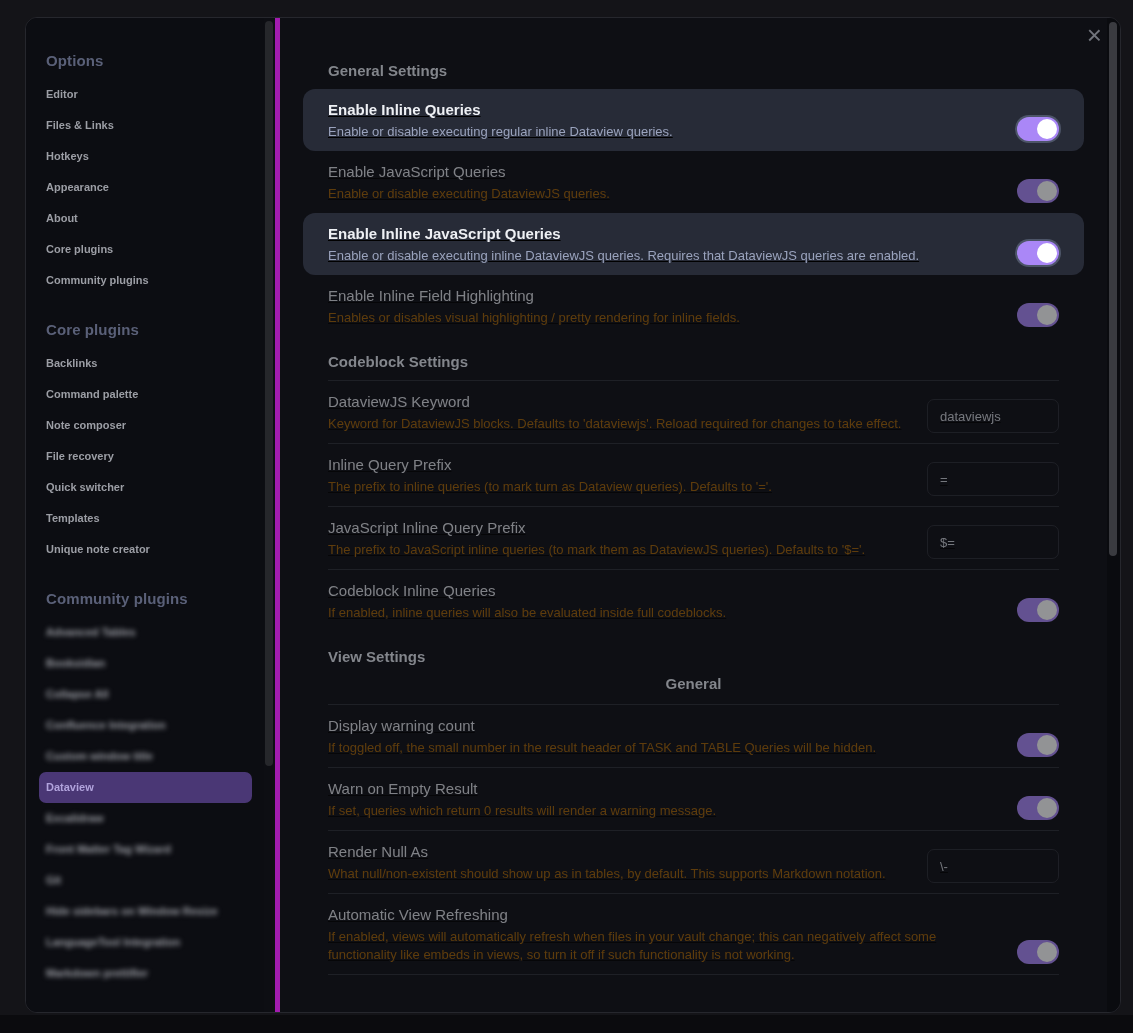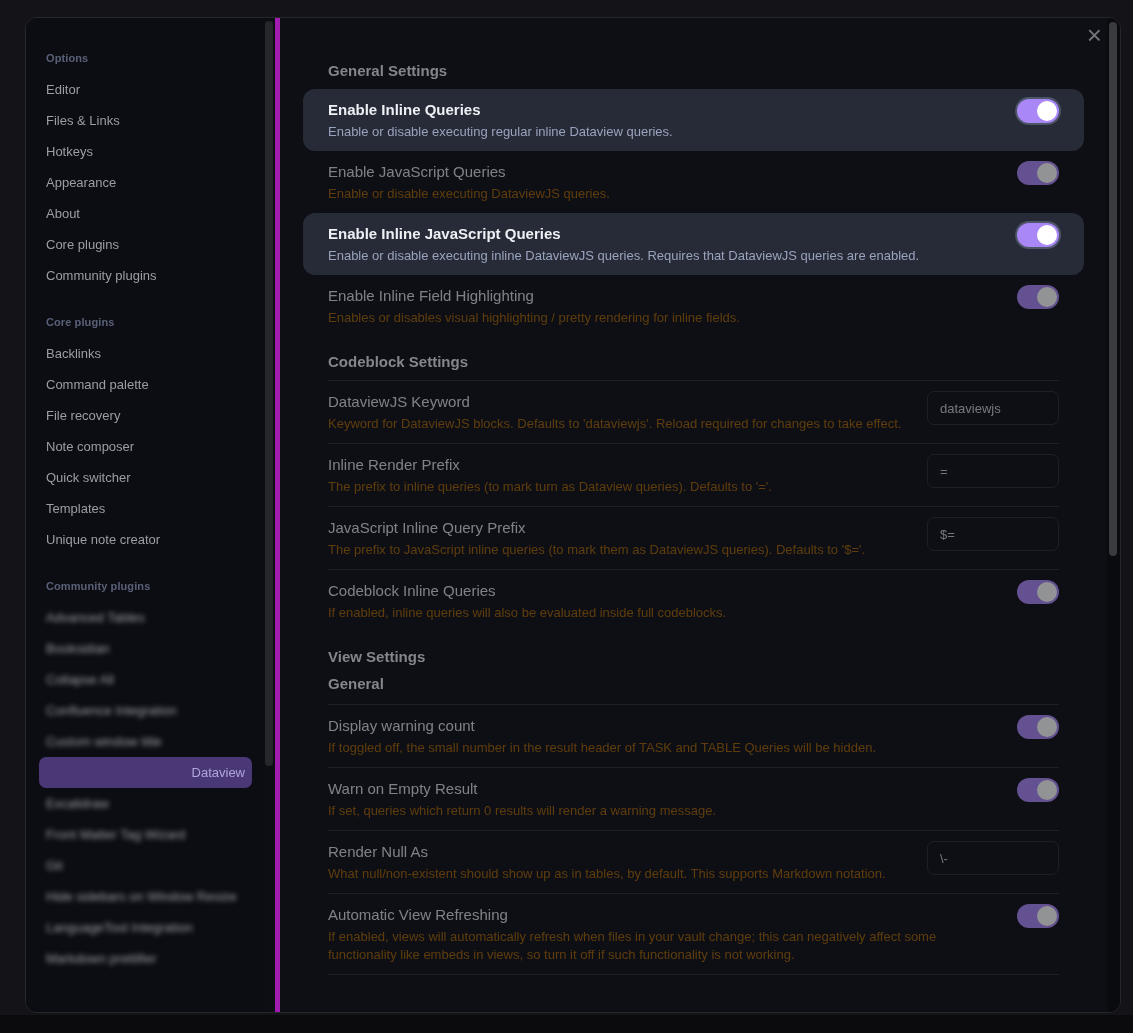--- a/index.html
+++ b/index.html
@@ -22,49 +22,50 @@
     display:flex;
     overflow:hidden;
   }
   
   .sidebar {
     width:238px; background:#0c0d12; padding:34px 12px 0 13px;
     overflow:hidden; flex:none;
   }
   .side-section + .side-section { margin-top:25px; }
   .side-header {
-    font-size:11px; font-weight:700; color:#5a6078;
+    font-size:15px; font-weight:700; color:#5a6078;
     padding:0 7px; margin-bottom:10px; letter-spacing:.1px;
   }
   .side-item {
-    font-size:13px; color:#9c9ea5; line-height:21px;
-    padding:5px 7px; border-radius:7px; cursor:pointer;
-  }
-  .side-item.selected { background:#4a3775; color:#b2a4dd;text-align:right; }
+    font-size:11px; color:#9c9ea5; line-height:21px;
+    padding:5px 7px; border-radius:7px; cursor:pointer;font-weight:bold;
+  }
+  .side-item.selected { background:#4a3775; color:#b2a4dd; }
   .side-item.blurred { filter:blur(2.8px); }
   
   .side-rail { width:11px; position:relative; flex:none; }
   .side-rail .thumb {
     position:absolute; top:3px; left:1px; width:8px; height:745px;
     background:#26272b; border-radius:4px;
   }
   
   .content {
     flex:1; background:#0e0f14; border-left:5px solid #a21caf;
     padding:44px 36px 0 23px; overflow:hidden; position:relative;
   }
   .heading {
     font-size:15px; font-weight:700; color:#83868c;
     padding:0 25px; margin-bottom:10px;
   }
   .heading.mt { margin-top:16px; }
-  .heading.sub { margin-top:4px; margin-bottom:12px; }
+  .heading.sub { margin-top:4px; margin-bottom:12px;text-align:center; }
   .row {
-    display:flex; justify-content:space-between; align-items:flex-start;
+    display:flex; justify-content:space-between; align-items:flex-end;
     padding:10px 25px;
+    text-decoration:underline;
   }
   .row .info { flex:1; padding-right:24px; }
   .row .title { font-size:15px; font-weight:500; color:#dcdee3; line-height:21px; }
   .row .desc  { font-size:13px; color:#a16207; line-height:18px; margin-top:3px; }
   .row.spotlight { background:#272b37; border-radius:12px; }
   .row.spotlight .title { color:#eef0f4; font-weight:600; }
   .row.spotlight .desc  { color:#9aa3bd; }
   .row.faded { opacity:.55; }
   .hr { height:1px; background:#1e2026; margin:0 25px; }
   
@@ -114,22 +115,22 @@
       <div class="side-item">Appearance</div>
       <div class="side-item">About</div>
       <div class="side-item">Core plugins</div>
       <div class="side-item">Community plugins</div>
     </div>
 
     <div class="side-section">
       <div class="side-header">Core plugins</div>
       <div class="side-item">Backlinks</div>
       <div class="side-item">Command palette</div>
+      <div class="side-item">Note composer</div>
       <div class="side-item">File recovery</div>
-      <div class="side-item">Note composer</div>
       <div class="side-item">Quick switcher</div>
       <div class="side-item">Templates</div>
       <div class="side-item">Unique note creator</div>
     </div>
 
     <div class="side-section">
       <div class="side-header">Community plugins</div>
       <div class="side-item blurred">Advanced Tables</div>
       <div class="side-item blurred">Booksidian</div>
       <div class="side-item blurred">Collapse All</div>
@@ -202,21 +203,21 @@
         <div class="title">DataviewJS Keyword</div>
         <div class="desc">Keyword for DataviewJS blocks. Defaults to 'dataviewjs'. Reload required for changes to take effect.</div>
       </div>
       <input class="setting-input" type="text" value="dataviewjs" style="">
     </div>
 
     <div class="hr"></div>
 
     <div class="row faded">
       <div class="info">
-        <div class="title">Inline Render Prefix</div>
+        <div class="title">Inline Query Prefix</div>
         <div class="desc">The prefix to inline queries (to mark turn as Dataview queries). Defaults to '='.</div>
       </div>
       <input class="setting-input" type="text" value="=" style="">
     </div>
 
     <div class="hr"></div>
 
     <div class="row faded">
       <div class="info">
         <div class="title">JavaScript Inline Query Prefix</div>

